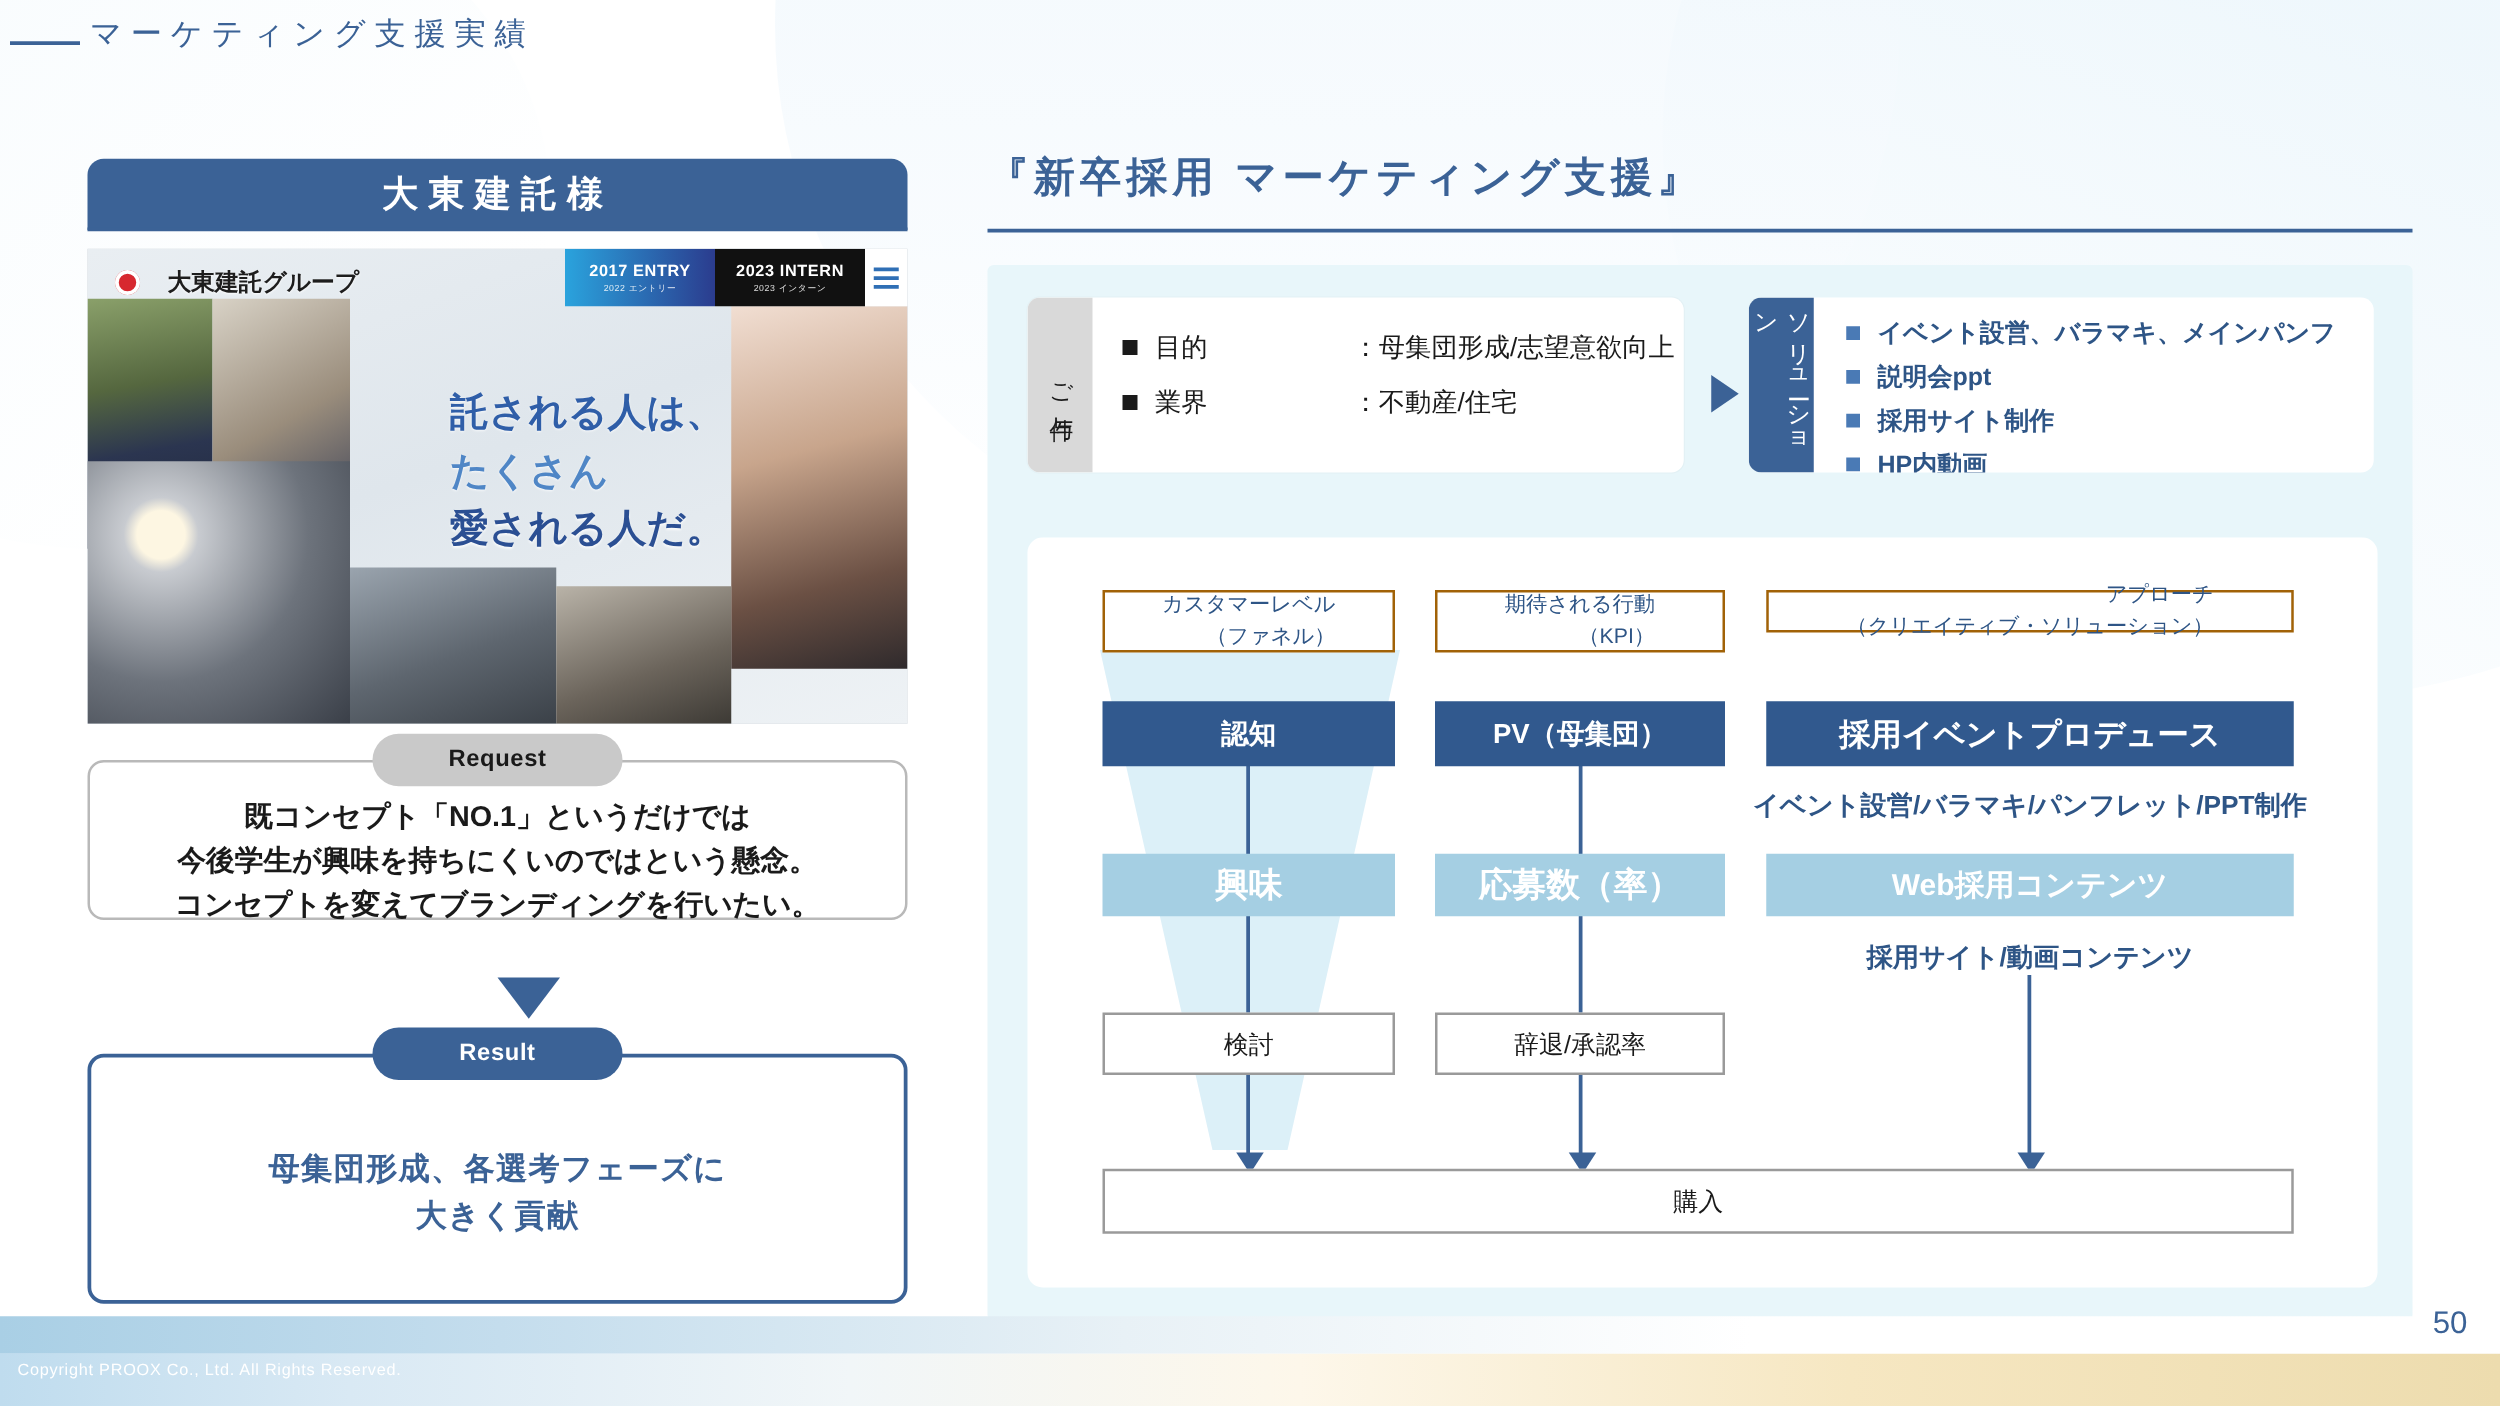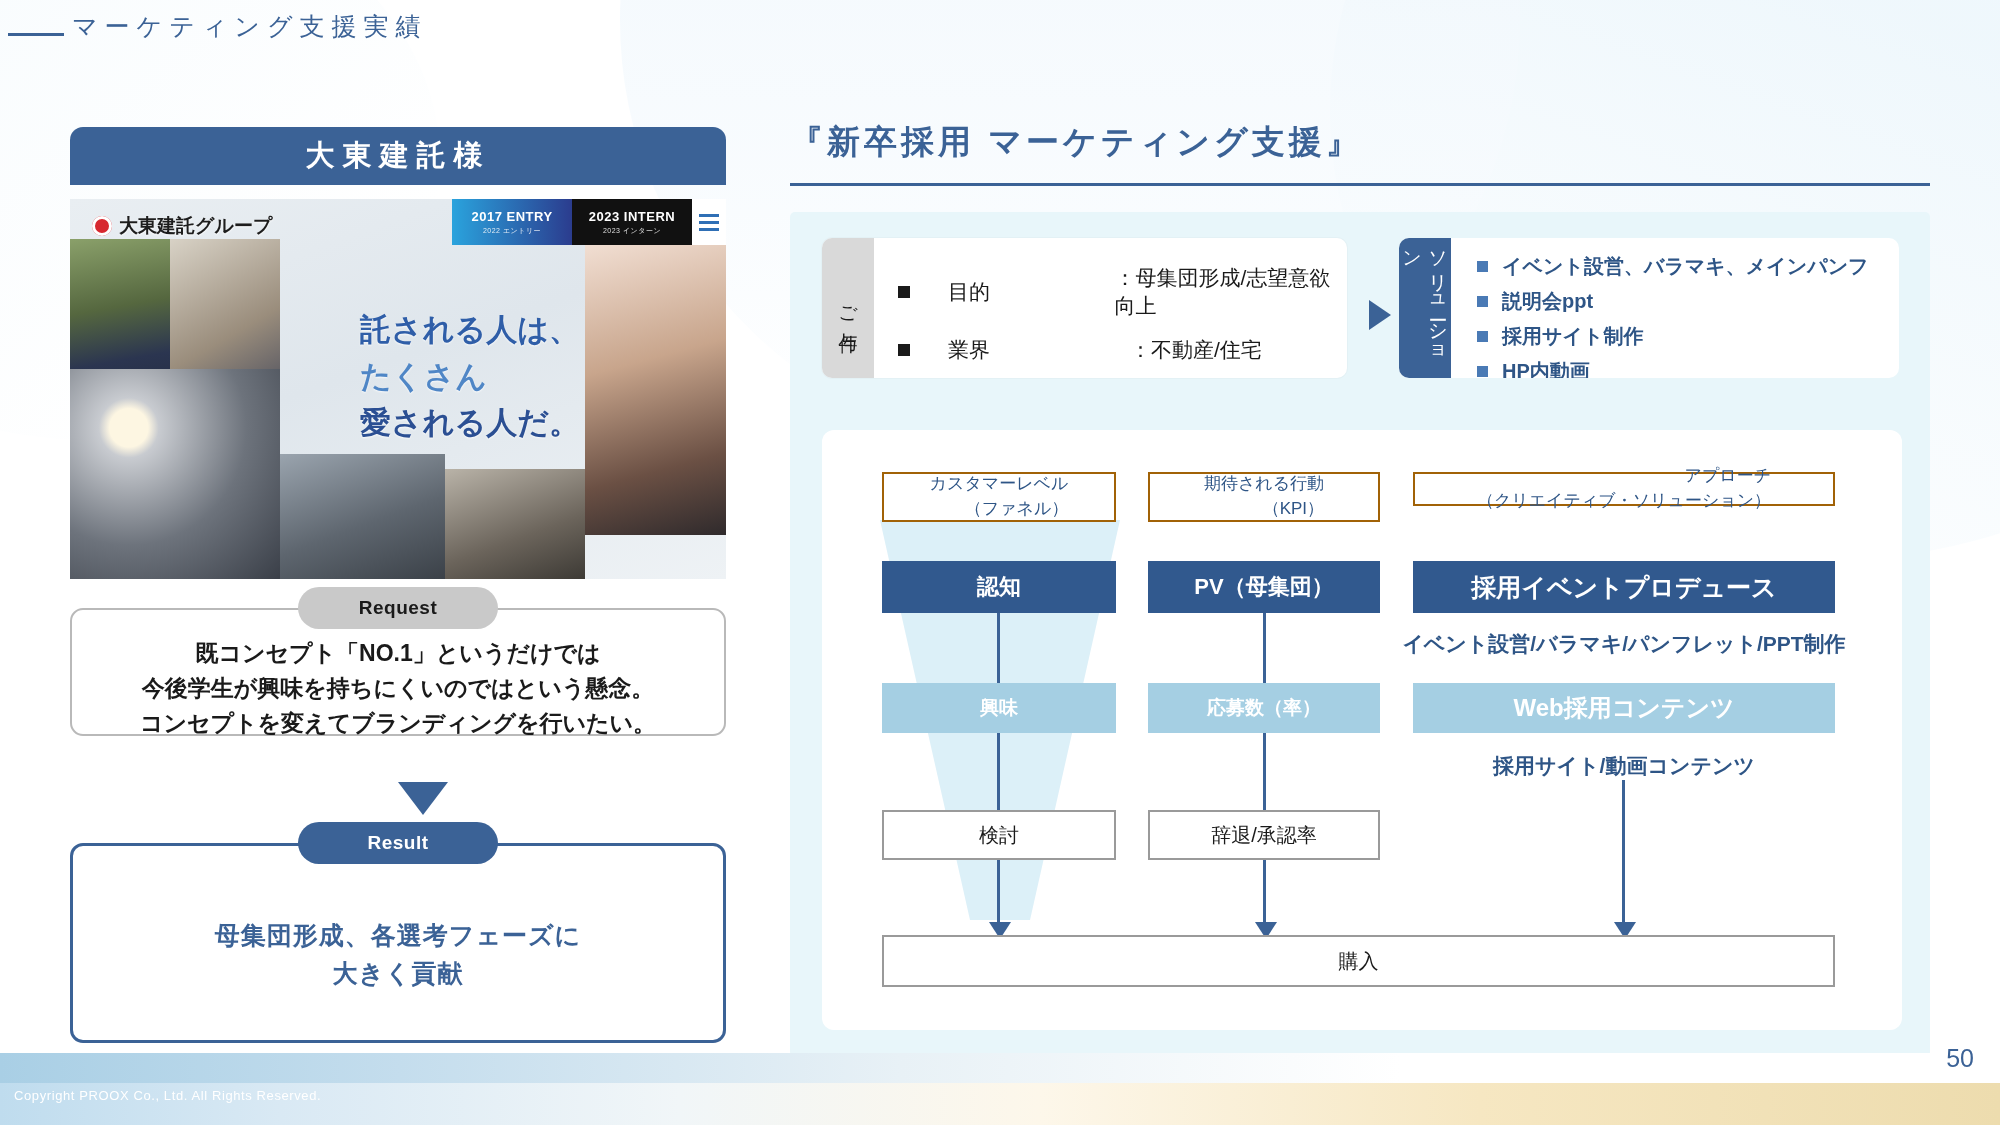--- a/index.html
+++ b/index.html
@@ -136,21 +136,21 @@
     color: #2f5ea8;
     font-size: 31px;
     line-height: 1.5;
     font-weight: 600;
     text-shadow: 0 1px 2px rgba(255,255,255,.8);
   }
   .ss-hero-text .l2 { color:#4f86c6; }
   .ss-hero-text .l3 { color:#2b4f93; }
   .ss-logo {
     position: absolute; left: 22px; top: 14px;
-    display: flex; align-items: center; gap: 7px;
+    display: flex; align-items: center; gap: 22px;
     font-size: 19px; font-weight: bold; color: #1d1d1d;
     text-shadow: 0 1px 2px rgba(255,255,255,.9);
   }
   .ss-logo-mark {
     width: 20px; height: 20px; border-radius: 50%;
     background: #d7282f;
     box-shadow: inset 0 0 0 3px #fff;
   }
   .ss-nav {
     position: absolute; right: 0; top: 0;
@@ -281,21 +281,21 @@
     width: 52px;
     display: flex; align-items: center; justify-content: center;
     writing-mode: vertical-rl;
     font-size: 19px;
     letter-spacing: 2px;
     box-sizing: border-box;
   }
   .vtab-gray { background: #d9d9d9; color: #1a1a1a; }
   .vtab-blue { background: #3b6296; color: #ffffff; font-weight: 500; }
   .card-body { flex: 1; position: relative; padding: 26px 0 0 24px; box-sizing: border-box; }
-  .kv-row { display: flex; align-items: center; font-size: 21px; color: #1a1a1a; margin-bottom: 16px; gap: 24px; }
+  .kv-row { display: flex; align-items: center; font-size: 21px; color: #1a1a1a; margin-bottom: 16px; }
   .kv-bullet { width: 12px; height: 12px; background: #1a1a1a; margin-right: 14px; flex: none; }
   .kv-key { width: 158px; }
   .kv-val { }
 
   .arrow-right {
     position: absolute;
     left: 1369px; top: 300px;
     width: 0; height: 0;
     border-top: 15px solid transparent;
     border-bottom: 15px solid transparent;
@@ -335,21 +335,21 @@
     font-size: 17px;
     line-height: 1.45;
   }
   .blk {
     position: absolute;
     box-sizing: border-box;
     display: flex; align-items: center; justify-content: center;
     text-align: center;
   }
   .blk-dark { background: #31598e; color: #ffffff; font-size: 22px; font-weight: bold; }
-  .blk-light { background: #a5cfe3; color: #ffffff; font-size: 19px; font-weight: bold; }
+  .blk-light { background: #a5cfe3; color: #ffffff; font-size: 27px; font-weight: bold; }
   .blk-white { background: #ffffff; border: 2px solid #9a9a9a; color: #1a1a1a; font-size: 20px; }
   .cap {
     position: absolute;
     text-align: center;
     color: #2e5586;
     font-size: 21px;
     font-weight: bold;
   }
   .vline {
     position: absolute;

